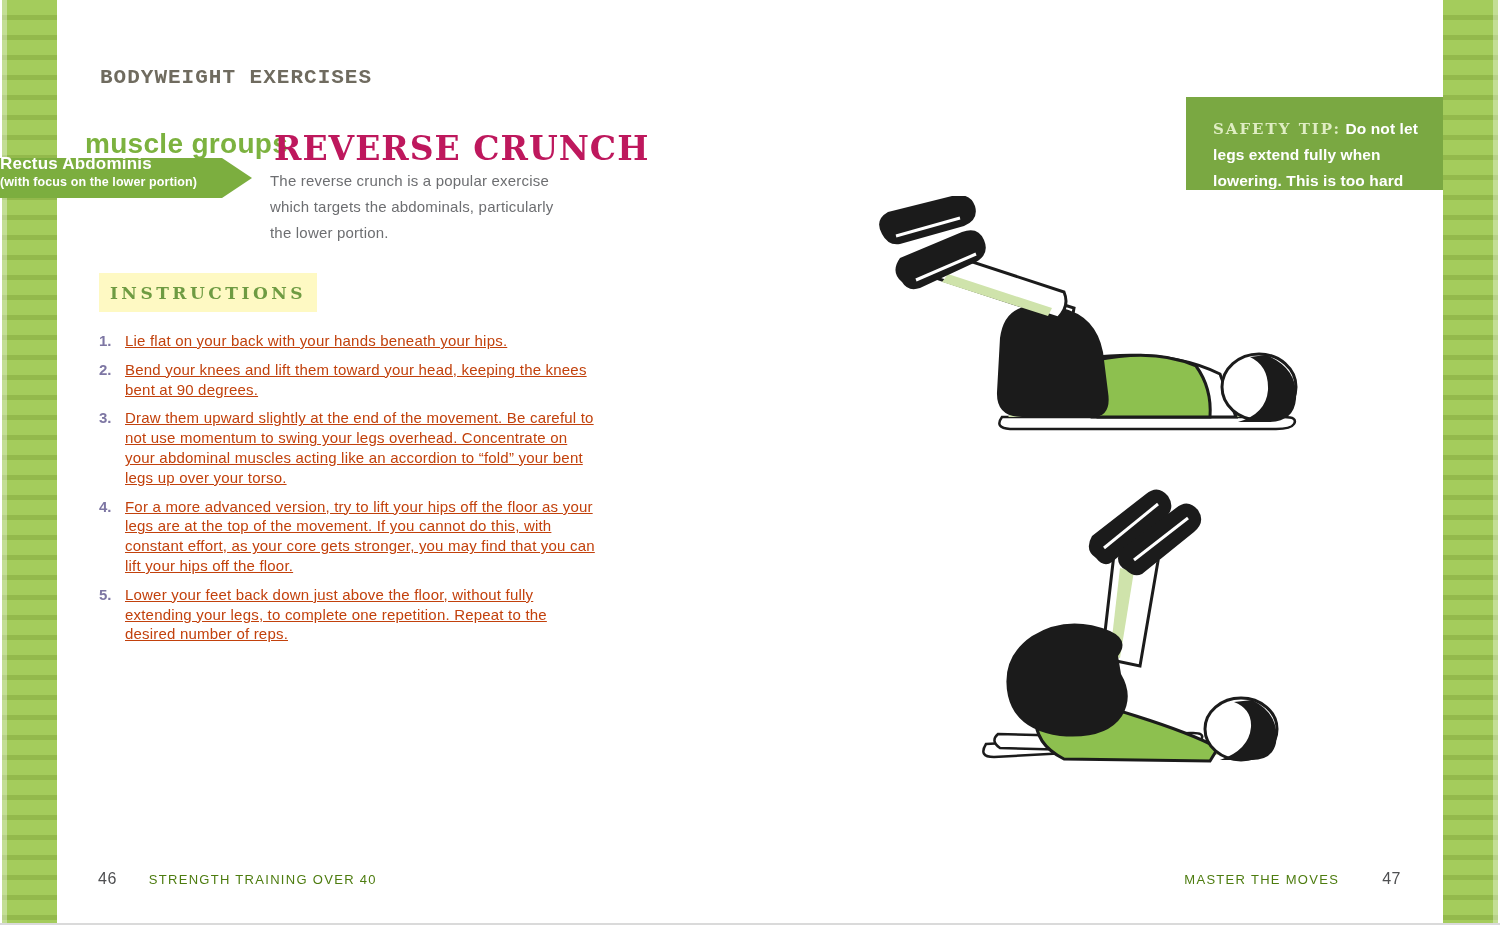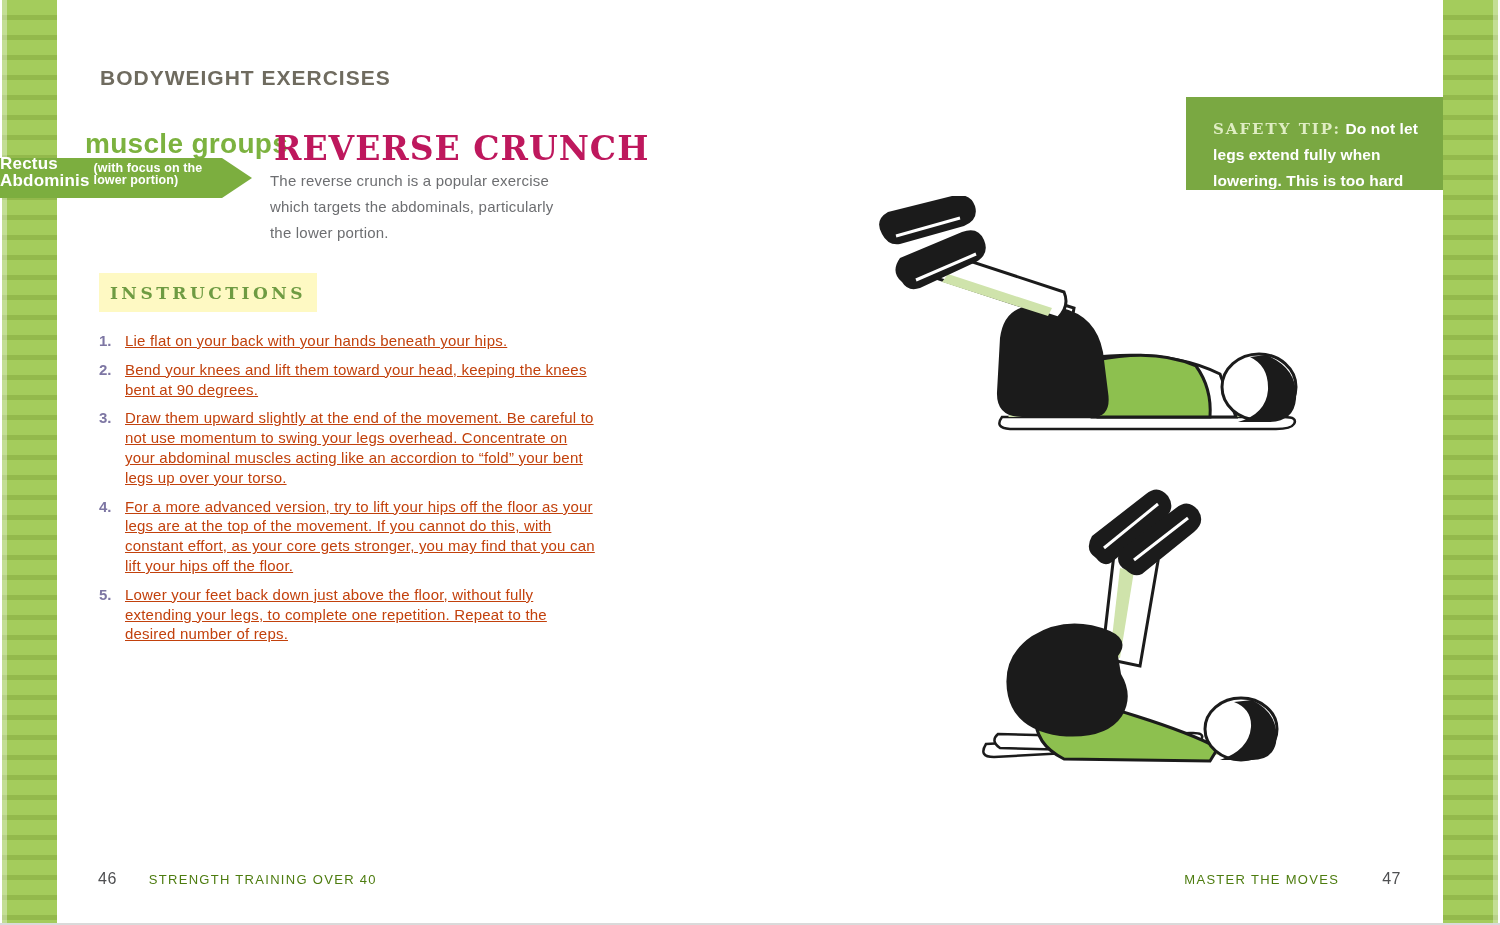--- a/index.html
+++ b/index.html
@@ -13,30 +13,30 @@
     background:repeating-linear-gradient(180deg,#a4cc5c 0 15px,#93b94c 15px 20px);}
   .band-left{left:2px;}
   .band-right{right:2px;}
   .band-left::after{content:"";position:absolute;left:0;top:0;bottom:0;width:5px;background:rgba(255,255,255,.35);}
   .band-right::after{content:"";position:absolute;right:0;top:0;bottom:0;width:5px;background:rgba(255,255,255,.35);}
   .photo-edge{position:absolute;left:0;right:0;bottom:0;height:2px;background:#dadada;z-index:9;}
 
   
   .section-header{
     position:absolute;left:100px;top:66px;
-    font-size:21px;font-weight:bold;letter-spacing:1px;color:#6f6b5f;
+    font-size:21px;font-weight:bold;letter-spacing:1px;color:#6f6b5f;font-family:Liberation Mono, monospace;
   }
   .muscle-groups{
     position:absolute;left:85px;top:128px;
     font-size:28px;font-weight:bold;color:#7cb23f;letter-spacing:.3px;
   }
   .banner{position:absolute;left:0;top:158px;width:253px;height:40px;}
   .banner svg{position:absolute;left:0;top:0;}
   .banner-text{position:absolute;left:0;top:0;right:38px;height:28px;
-    display:flex;flex-direction:row;align-items:center;justify-content:center;
+    display:flex;flex-direction:column;align-items:flex-start;justify-content:center;
     color:#ffffff;line-height:1;}
   .banner-primary{font-size:17px;font-weight:bold;letter-spacing:.2px;}
   .banner-secondary{font-size:12.5px;font-weight:bold;margin-top:4px;letter-spacing:.1px;}
 
   .exercise-title{
     position:absolute;left:270px;top:125px;margin:4px;
     font-family:"DejaVu Serif",serif;font-weight:bold;
     font-size:33px;letter-spacing:1px;color:#be185d;
   }
   .exercise-desc{

